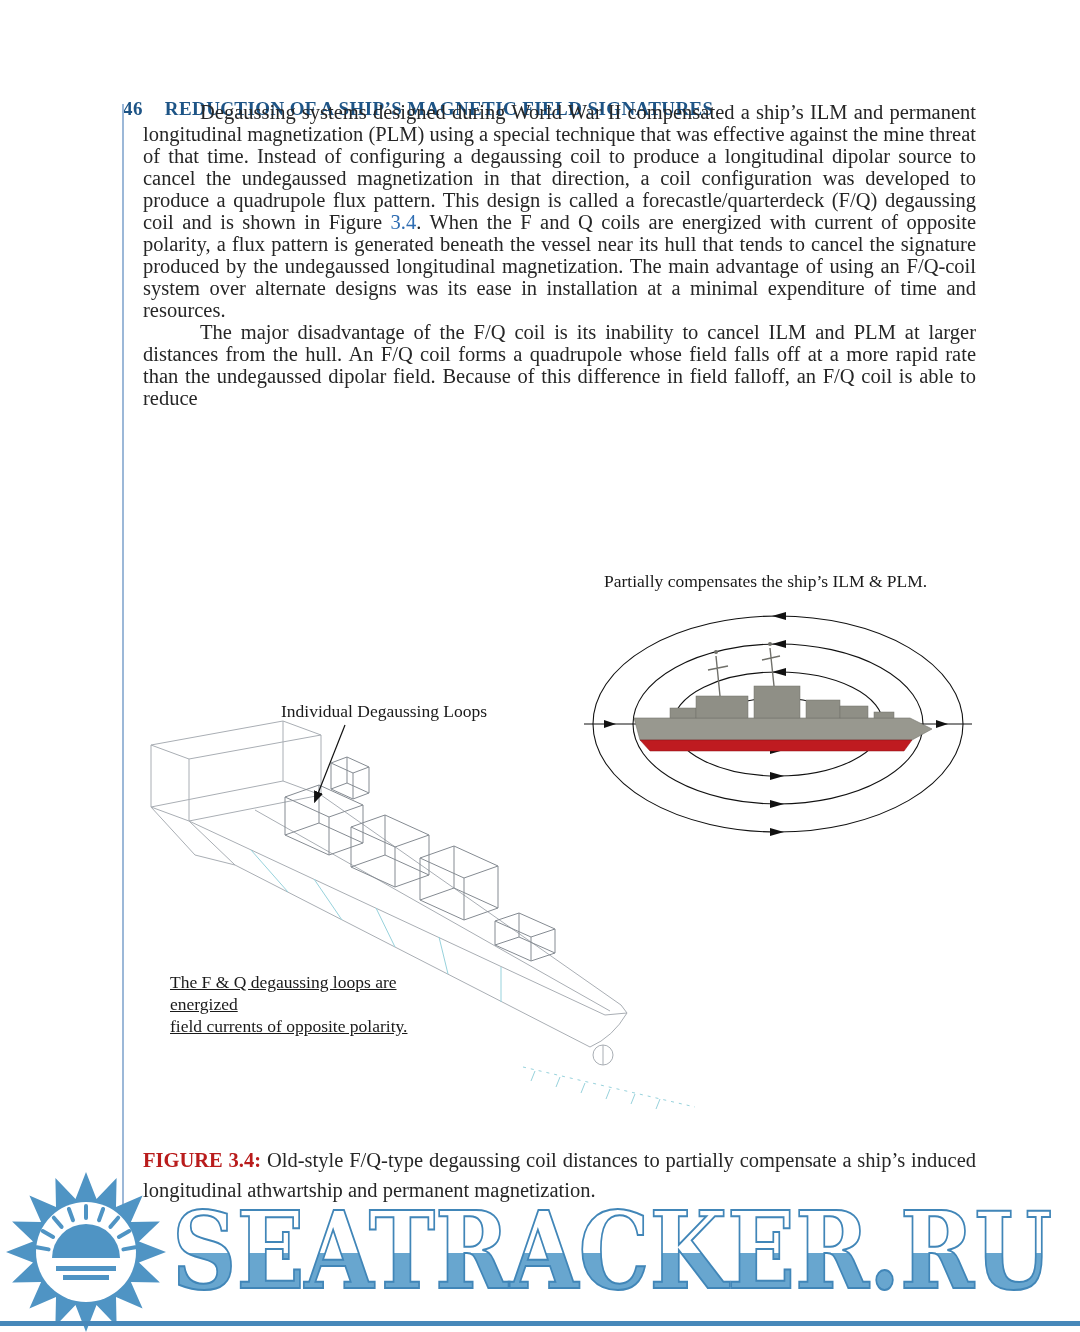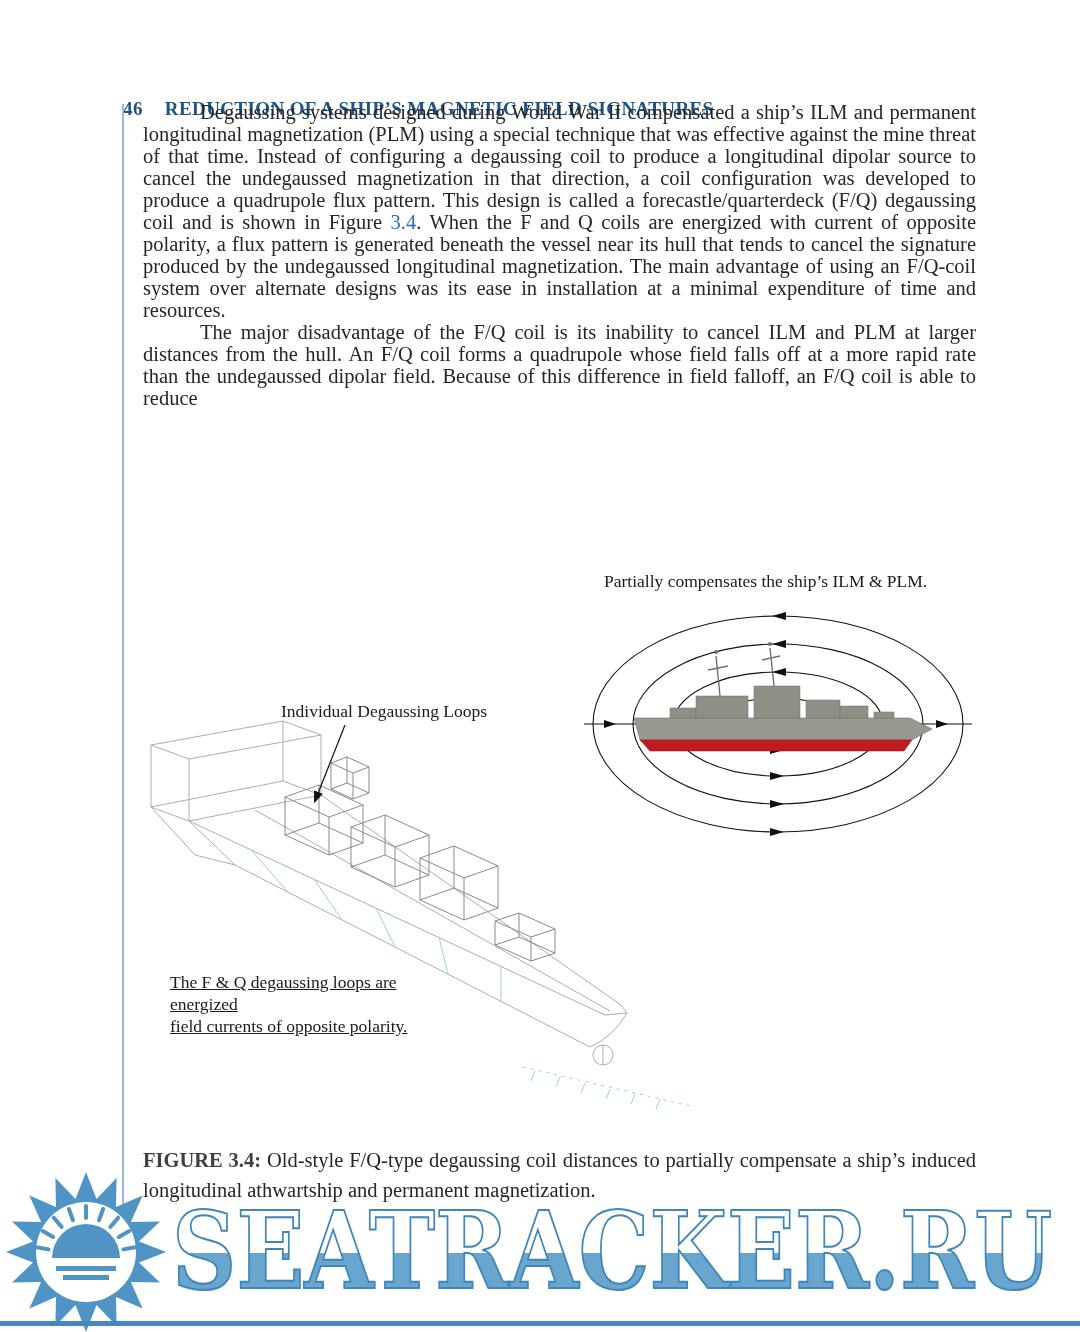--- a/index.html
+++ b/index.html
@@ -42,21 +42,21 @@
   .lbl-energized { left:170px; top:971px; line-height:22px; white-space:normal; width:290px;text-decoration:underline; }
 
   .fieldsvg { position:absolute; left:578px; top:592px; }
   .wiresvg  { position:absolute; left:135px; top:715px; }
 
   
   .figcaption {
     position:absolute; left:143px; top:1124px; width:833px;
     font-size:20.5px; line-height:30px; text-align:justify;
   }
-  .figcaption .caplabel { font-weight:bold; color:#404040; }
+  .figcaption .caplabel { font-weight:bold; color:#b91c1c; }
 
   
   .wmsvg  { position:absolute; left:168px; top:1186px; }
   .sunsvg { position:absolute; left:0px;  top:1168px; }
   .bottomrule {
     position:absolute; left:0; top:1321px; width:1080px; height:5px;
     background:#4788ba;
   }
 </style>
 </head>

